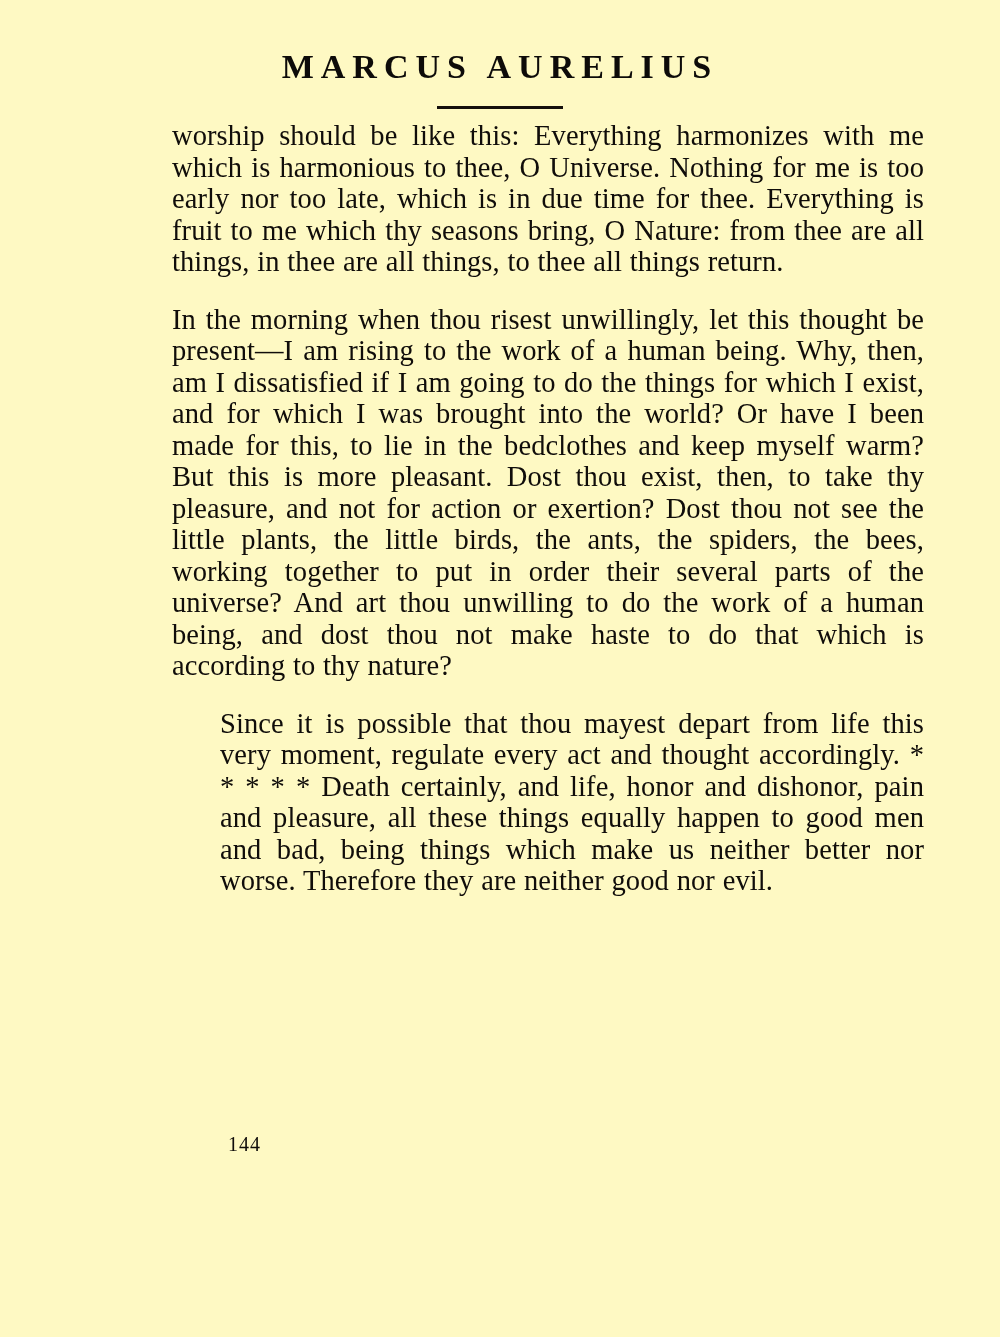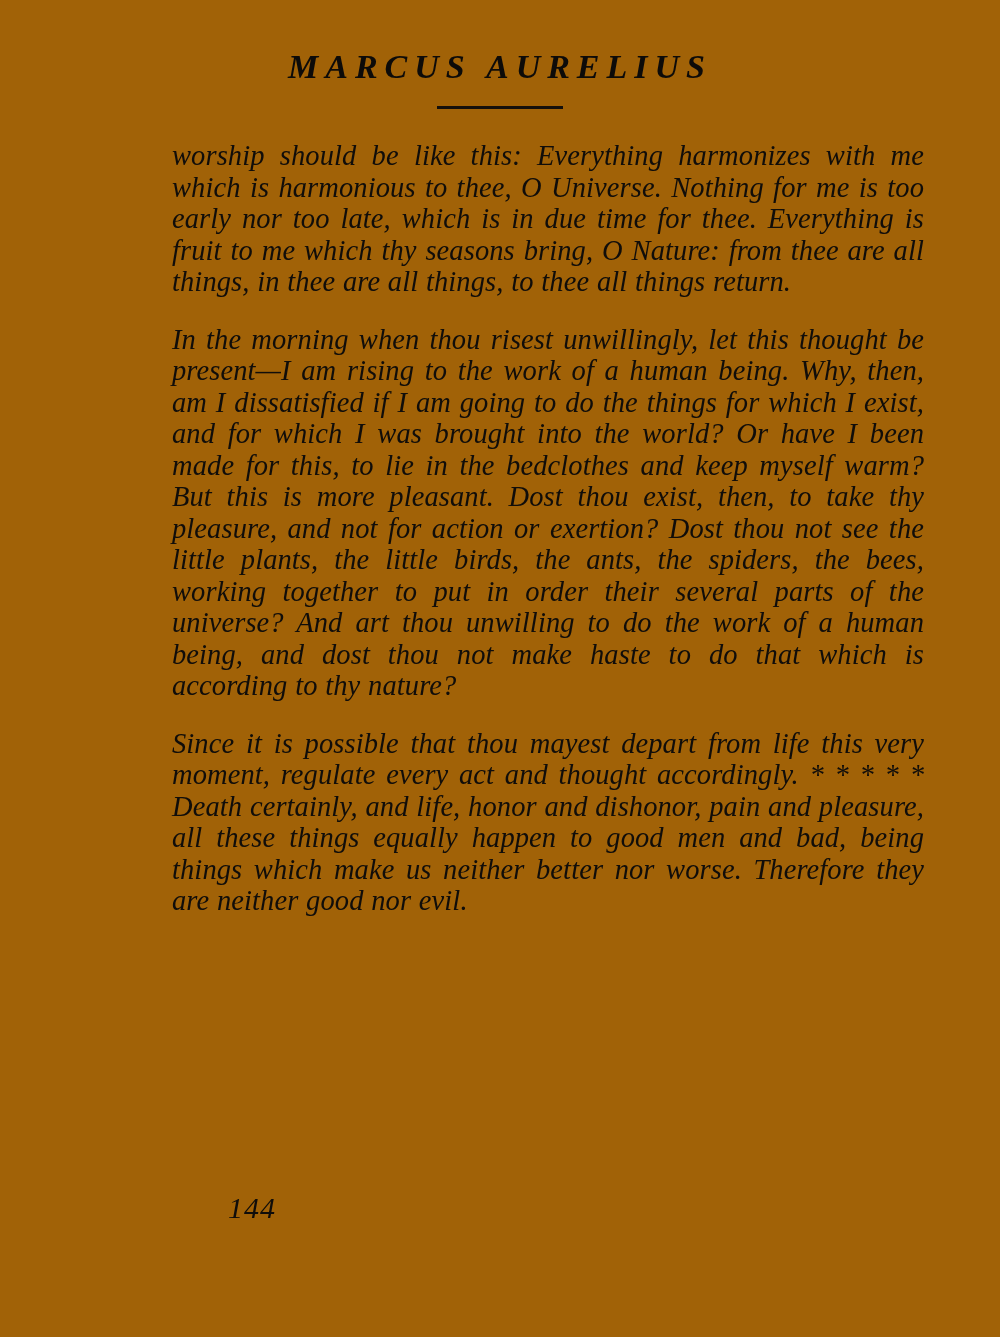--- a/index.html
+++ b/index.html
@@ -13,22 +13,21 @@
     font-family: "Liberation Serif", serif;
     color: #100d0a;
     position: relative;
     overflow: hidden;
   }
   .page {
     position: absolute;
     top: 0; left: 0;
     width: 1000px;
     height: 1337px;
-    background: #a16207;
-    font-style: italic;
+    background: #fef9c3;
   }
   .running-head {
     position: absolute;
     top: 48px;
     left: 0;
     width: 1000px;
     text-align: center;
     font-size: 34px;
     letter-spacing: 7px;
     font-weight: 700;
@@ -39,41 +38,41 @@
     position: absolute;
     top: 106px;
     left: 50%;
     transform: translateX(-50%);
     width: 126px;
     height: 3px;
     background: #14100c;
   }
   .body-block {
     position: absolute;
-    top: 140px;
+    top: 120px;
     left: 172px;
     width: 752px;
   }
   p.para {
     margin: 0 0 26px 0;
     font-size: 28.5px;
     line-height: 31.5px;
     text-align: justify;
     text-justify: inter-word;
     font-family: "Liberation Serif", serif;
     letter-spacing: 0.1px;
     word-spacing: 0.5px;
     color: #100d0a;
   }
-  p.para:last-of-type { margin-bottom: 0; }
+  p.para:last-of-type { margin-bottom: 0; margin-left: 48px; }
   .folio {
     position: absolute;
-    top: 1191px;
+    top: 1133px;
     left: 228px;
-    font-size: 30px;
+    font-size: 20px;
     font-family: "Liberation Serif", serif;
     letter-spacing: 1px;
     color: #100d0a;
   }
 </style>
 </head>
 <body>
 
 <div class="page">
 

